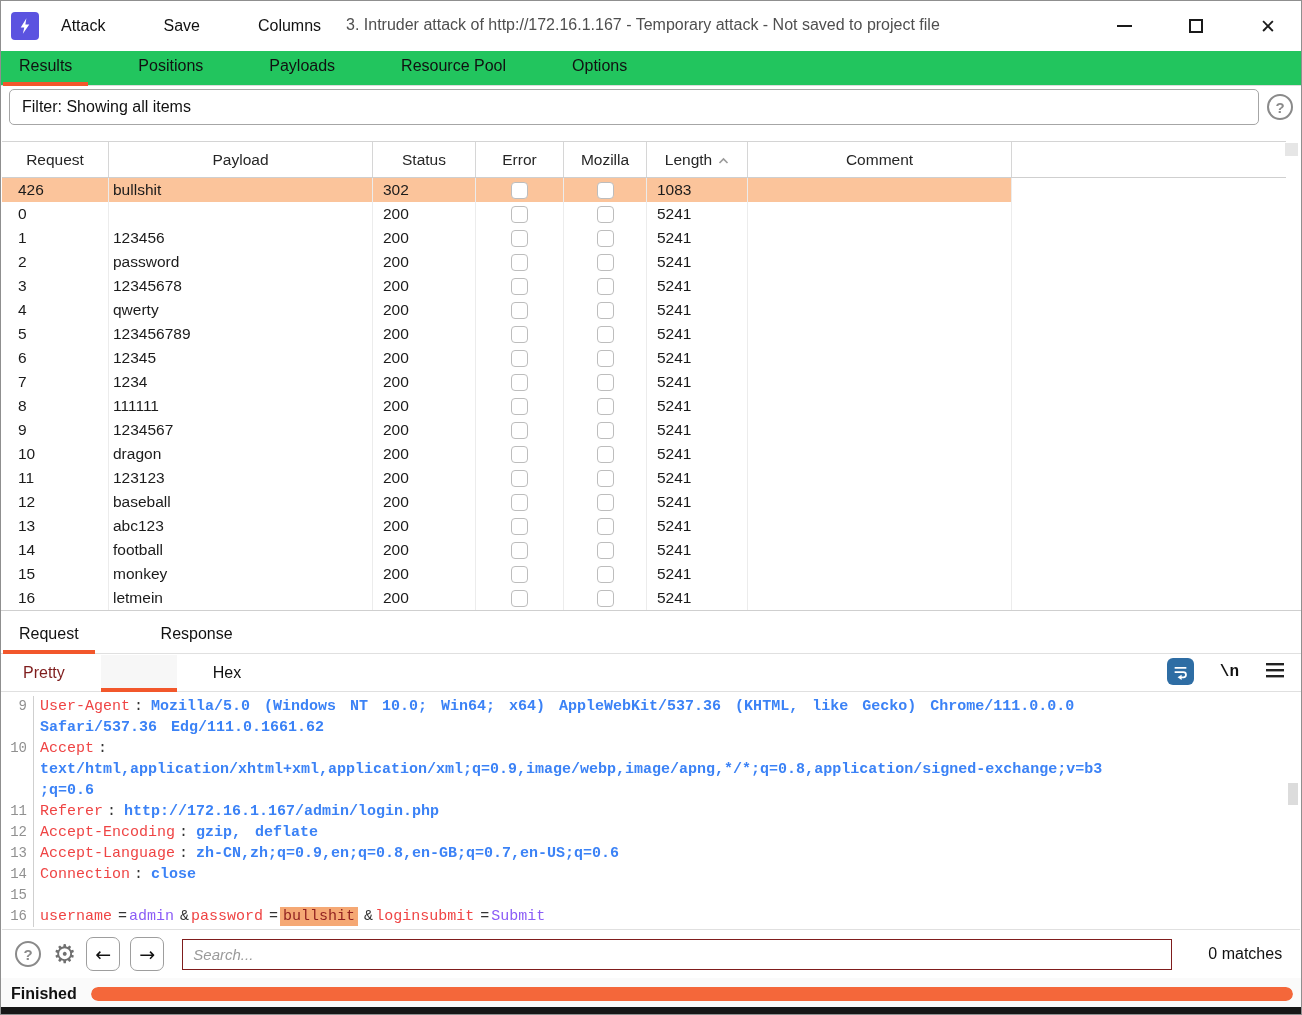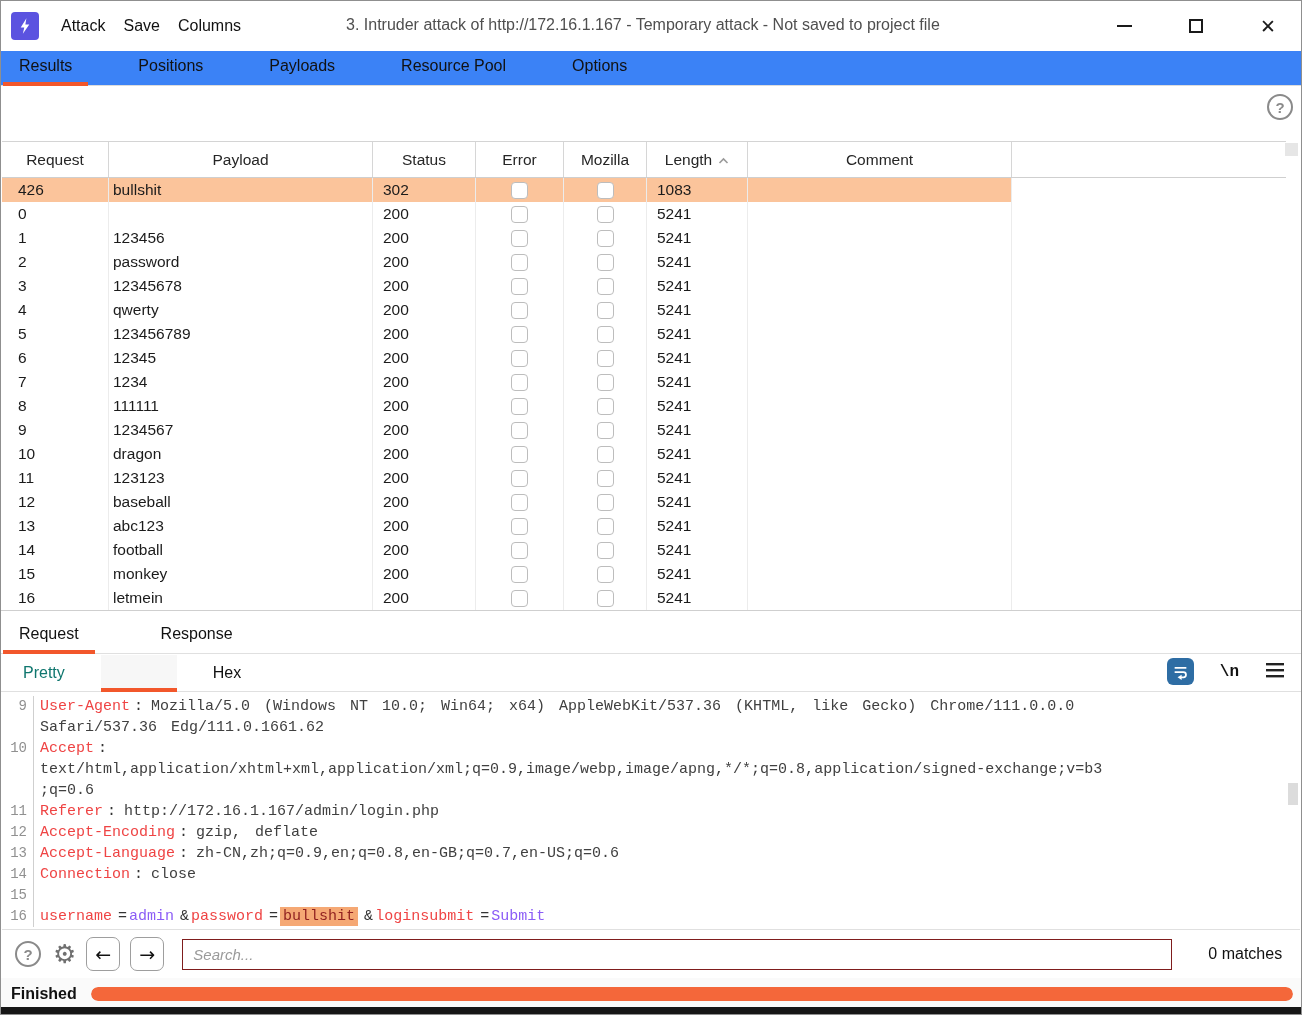--- a/index.html
+++ b/index.html
@@ -2,31 +2,31 @@
 <html><head>
 <meta charset="utf-8">
 <style>
   * { margin:0; padding:0; box-sizing:border-box; }
   html,body { width:1302px; height:1015px; background:#cfcfcf; font-family:"Liberation Sans",sans-serif; }
   .window { position:relative; width:1302px; height:1015px; background:#ffffff; border:1px solid #8f8f8f; overflow:hidden; }
 
   
   .titlebar { position:absolute; top:0; left:0; right:0; height:50px; display:flex; align-items:center; background:#fff; }
   .app-icon { width:28px; height:28px; margin-left:10px; border-radius:4px; background:#5b53e0; display:flex; align-items:center; justify-content:center; flex:none; }
-  .menu-bar { display:flex; margin-left:22px; gap:18px; }
+  .menu-bar { display:flex; margin-left:22px; gap:58px; }
   .menu-item { font-size:16px; color:#111; cursor:default; }
   .win-title { position:absolute; left:345px; top:15px; font-size:16px; color:#4f4f4f; white-space:nowrap; }
   .win-controls { position:absolute; right:24px; top:0; height:50px; display:flex; align-items:center; gap:54px; }
   .wc { width:18px; height:18px; display:flex; align-items:center; justify-content:center; color:#1a1a1a; }
   .wc-min span { display:block; width:15px; border-top:2px solid #1a1a1a; }
   .wc-max span { display:block; width:14px; height:14px; border:2px solid #1a1a1a; }
   .wc-close { font-size:19px; font-family:"DejaVu Sans",sans-serif; }
 
   
-  .main-tabs { position:absolute; top:50px; left:0; right:0; height:35px; display:flex; padding-left:2px; border-bottom:1px solid #dcdcdc; background:#3b82f6; }
+  .main-tabs { position:absolute; top:50px; left:0; right:0; height:35px; display:flex; padding-left:2px; border-bottom:1px solid #dcdcdc; background:#22c55e; }
   .mtab { position:relative; padding:6px 16px 0 16px; margin-right:34px; font-size:16px; color:#111; cursor:default; }
   .mtab.active::after { content:""; position:absolute; left:0; right:0; bottom:-1px; height:4px; background:#f2572b; }
 
   
   .filterbar { position:absolute; top:88px; left:8px; width:1250px; height:36px; border:1px solid #a6a6a6; border-radius:5px; display:flex; align-items:center; padding-left:12px; font-size:16px; color:#111; background:#fff; }
   .help-circle { width:26px; height:26px; border:2px solid #8a8a8a; border-radius:50%; color:#8a8a8a; font-size:15px; font-weight:bold; display:flex; align-items:center; justify-content:center; background:#fff; }
   .filter-help { position:absolute; top:93px; right:8px; }
 
   
   .tablewrap { position:absolute; top:140px; left:1px; width:1284px; }
@@ -44,35 +44,35 @@
   .td.c-check   { justify-content:center; }
   .cb { width:17px; height:17px; border:1.5px solid #bdbdbd; border-radius:4px; background:#fff; }
   .tbl-corner { position:absolute; top:142px; right:3px; width:13px; height:13px; background:#e6e6e6; }
   .table-bottom { position:absolute; top:609px; left:0; right:0; border-top:1px solid #cfcfcf; }
 
   
   .msg-tabs { position:absolute; top:618px; left:0; right:0; height:35px; display:flex; padding-left:2px; border-bottom:1px solid #e0e0e0; background:#fff; }
   .msg-tabs .mtab { margin-right:50px; }
   .sub-tabs { position:absolute; top:654px; left:0; right:0; height:37px; display:flex; align-items:stretch; padding-left:18px; border-bottom:1px solid #e0e0e0; background:#fff; }
   .stab { position:relative; display:flex; align-items:center; padding:0 4px; margin-right:32px; font-size:16px; color:#111; }
-  .stab.disabled { color:#0f766e; }
+  .stab.disabled { color:#7f1d1d; }
   .stab.active { background:#f7f7f7; min-width:76px; }
   .stab.active::after { content:""; position:absolute; left:0; right:0; bottom:-1px; height:4px; background:#f2572b; }
   .subtab-icons { position:absolute; right:16px; top:657px; display:flex; align-items:center; gap:26px; }
   .wrap-btn { width:27px; height:27px; border-radius:6px; background:#2e6da4; display:flex; align-items:center; justify-content:center; }
   .nl-label { font-family:"Liberation Mono",monospace; font-weight:bold; font-size:16px; color:#111; }
 
   
   .editor { position:absolute; top:692px; left:1px; right:1px; height:237px; background:#fff; border-bottom:1px solid #e0e0e0; font-family:"Liberation Mono",monospace; font-size:15px; padding-top:3px; }
   .ln { display:flex; height:21px; line-height:21px; }
   .lno { width:32px; flex:none; text-align:right; padding-right:6px; color:#909090; border-right:1px solid #cfcfcf; font-size:14px; }
   .lct { padding-left:6px; white-space:pre; word-spacing:5px; color:#262626; }
   .tk-hname, .tk-pname { color:#ef4444; }
   .tk-colon { color:#333; margin:0 8px 0 4px; }
-  .tk-plain { color:#404040; }
+  .tk-plain { color:#3b82f6;font-weight:bold; }
   .tk-sep { color:#333; margin:0 2px 0 6px; }
   .tk-pval { color:#8b5cf6; }
   .tk-pvalhl { color:#8f1f1f; background:#f5a874; padding:1px 3px; }
   .ed-scroll-thumb { position:absolute; right:2px; top:90px; width:10px; height:22px; background:#dcdcdc; }
 
   
   .searchbar { position:absolute; top:930px; left:0; right:0; height:46px; display:flex; align-items:center; background:#fff; }
   .sb-icon { margin-left:14px; color:#8a8a8a; }
   .gear { font-family:"DejaVu Sans",sans-serif; font-size:26px; color:#707070; margin-left:12px; line-height:1; }
   .nav-btn { width:34px; height:34px; margin-left:10px; border:1px solid #9e9e9e; border-radius:7px; background:#fff; display:flex; align-items:center; justify-content:center; font-family:"DejaVu Sans",sans-serif; font-size:19px; color:#111; }
@@ -116,20 +116,23 @@
   </div>
 
   <div class="main-tabs">
       <div class="mtab active">Results</div>
       <div class="mtab">Positions</div>
       <div class="mtab">Payloads</div>
       <div class="mtab">Resource Pool</div>
       <div class="mtab">Options</div>
     </div>
 
+  <div class="filterbar">
+    <span>Filter: Showing all items</span>
+  </div>
   <div class="help-circle filter-help">?</div>
 
   <div class="tablewrap">
     <div class="thead">
         <div class="th">
           <span>Request</span>
         </div>
         <div class="th">
           <span>Payload</span>
         </div>

